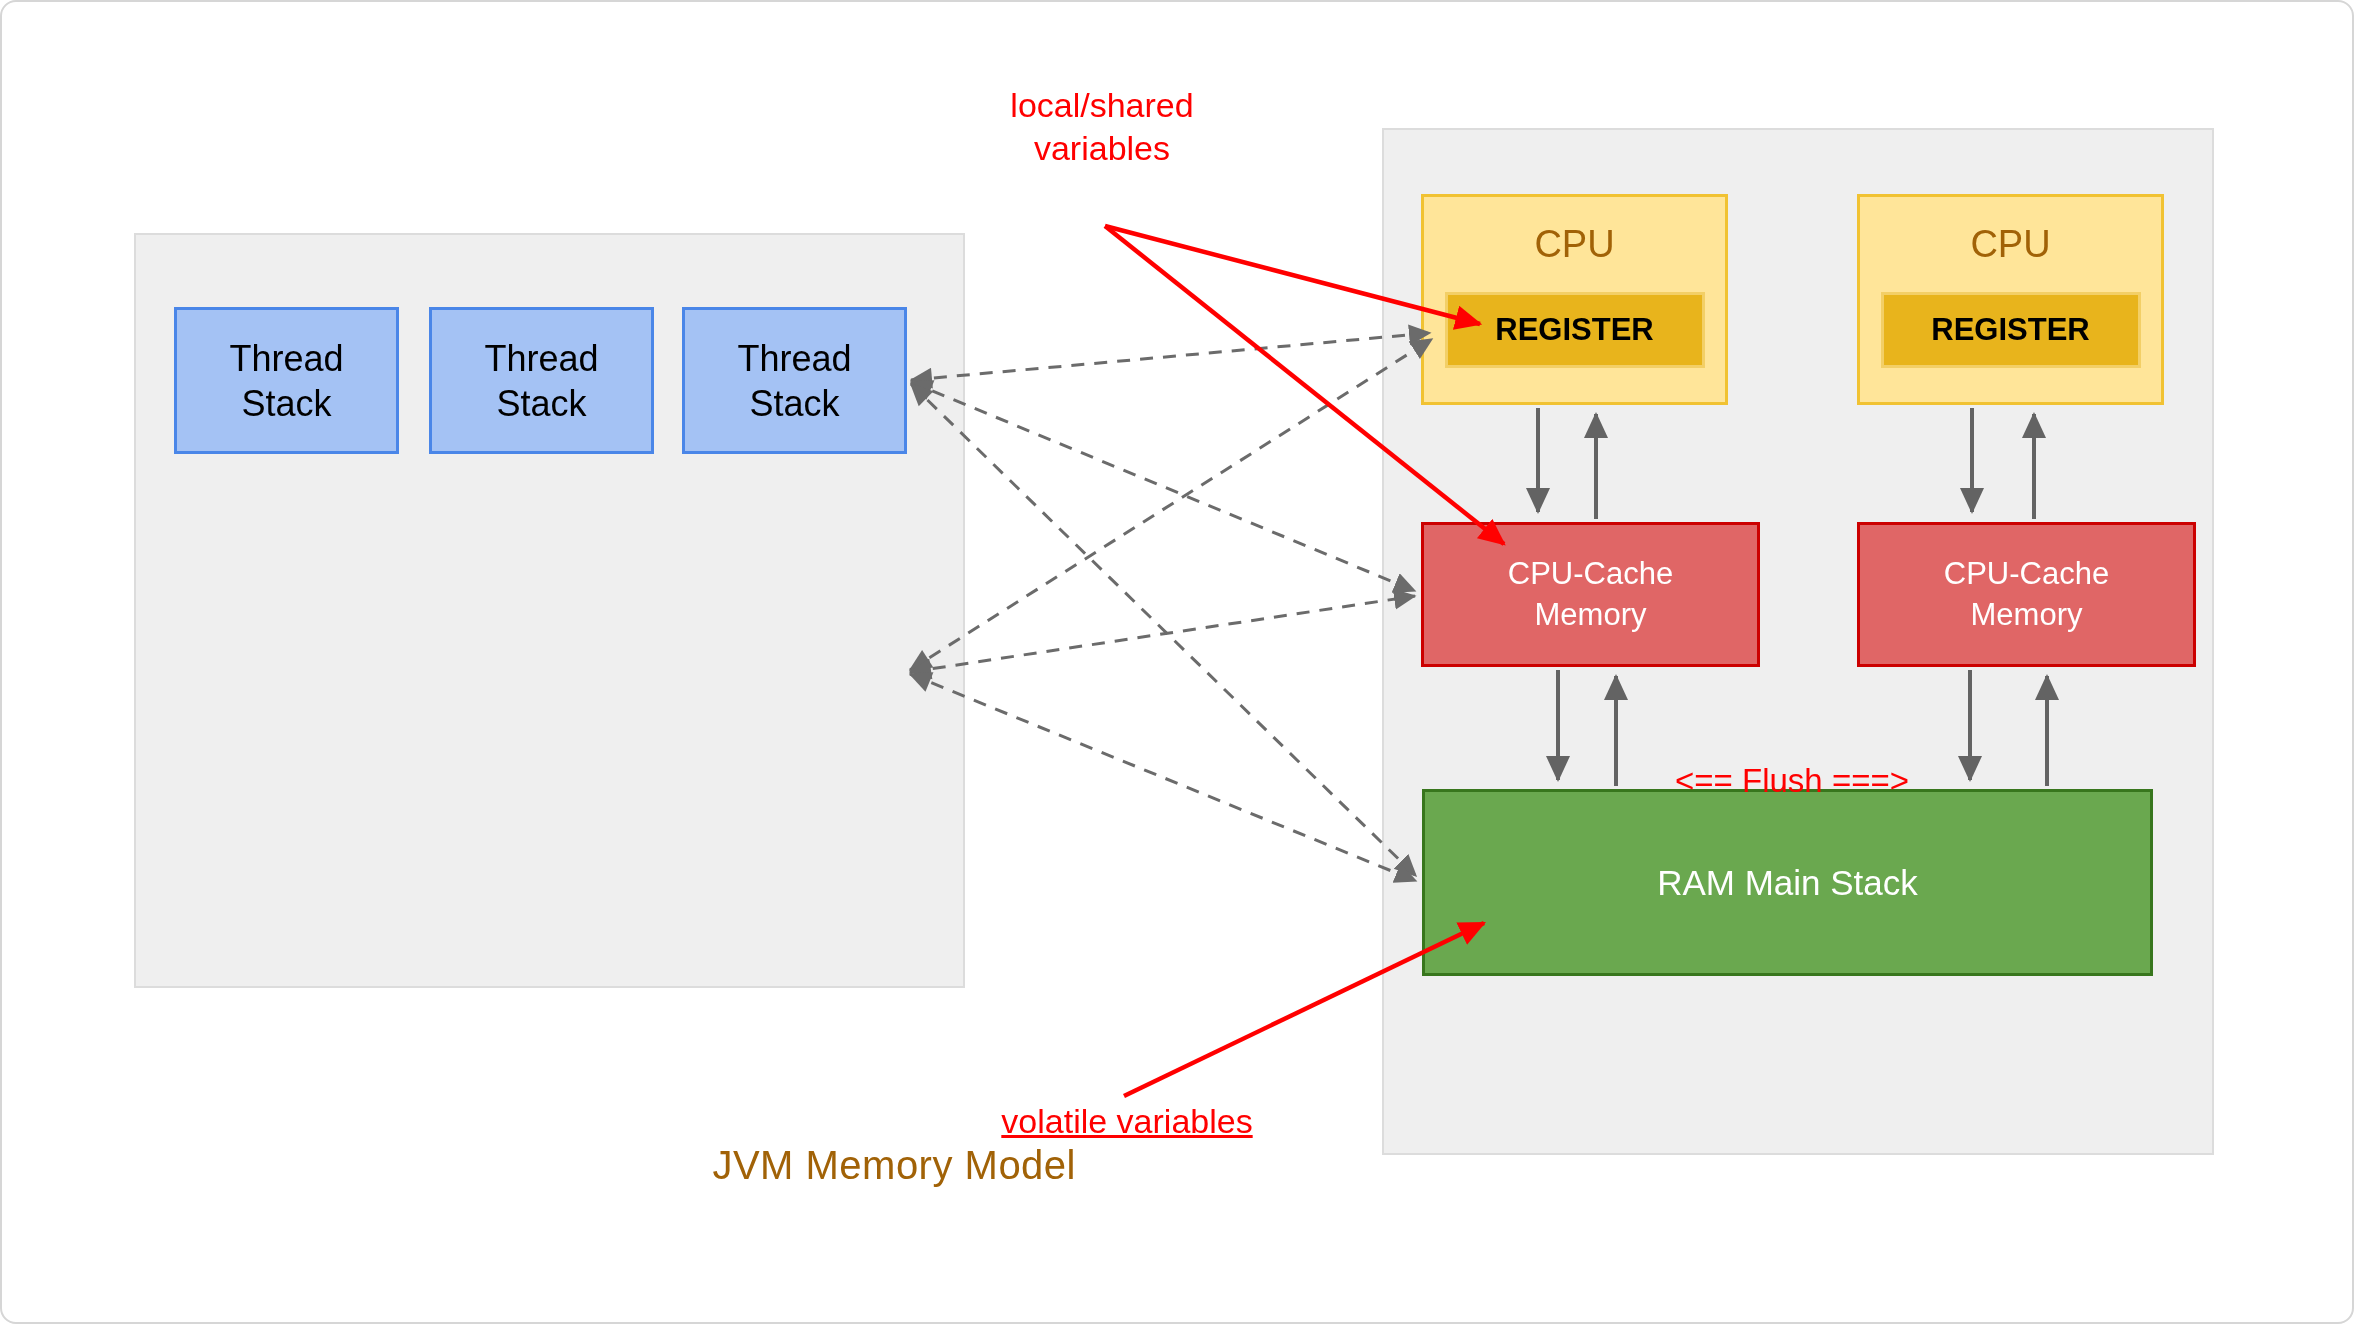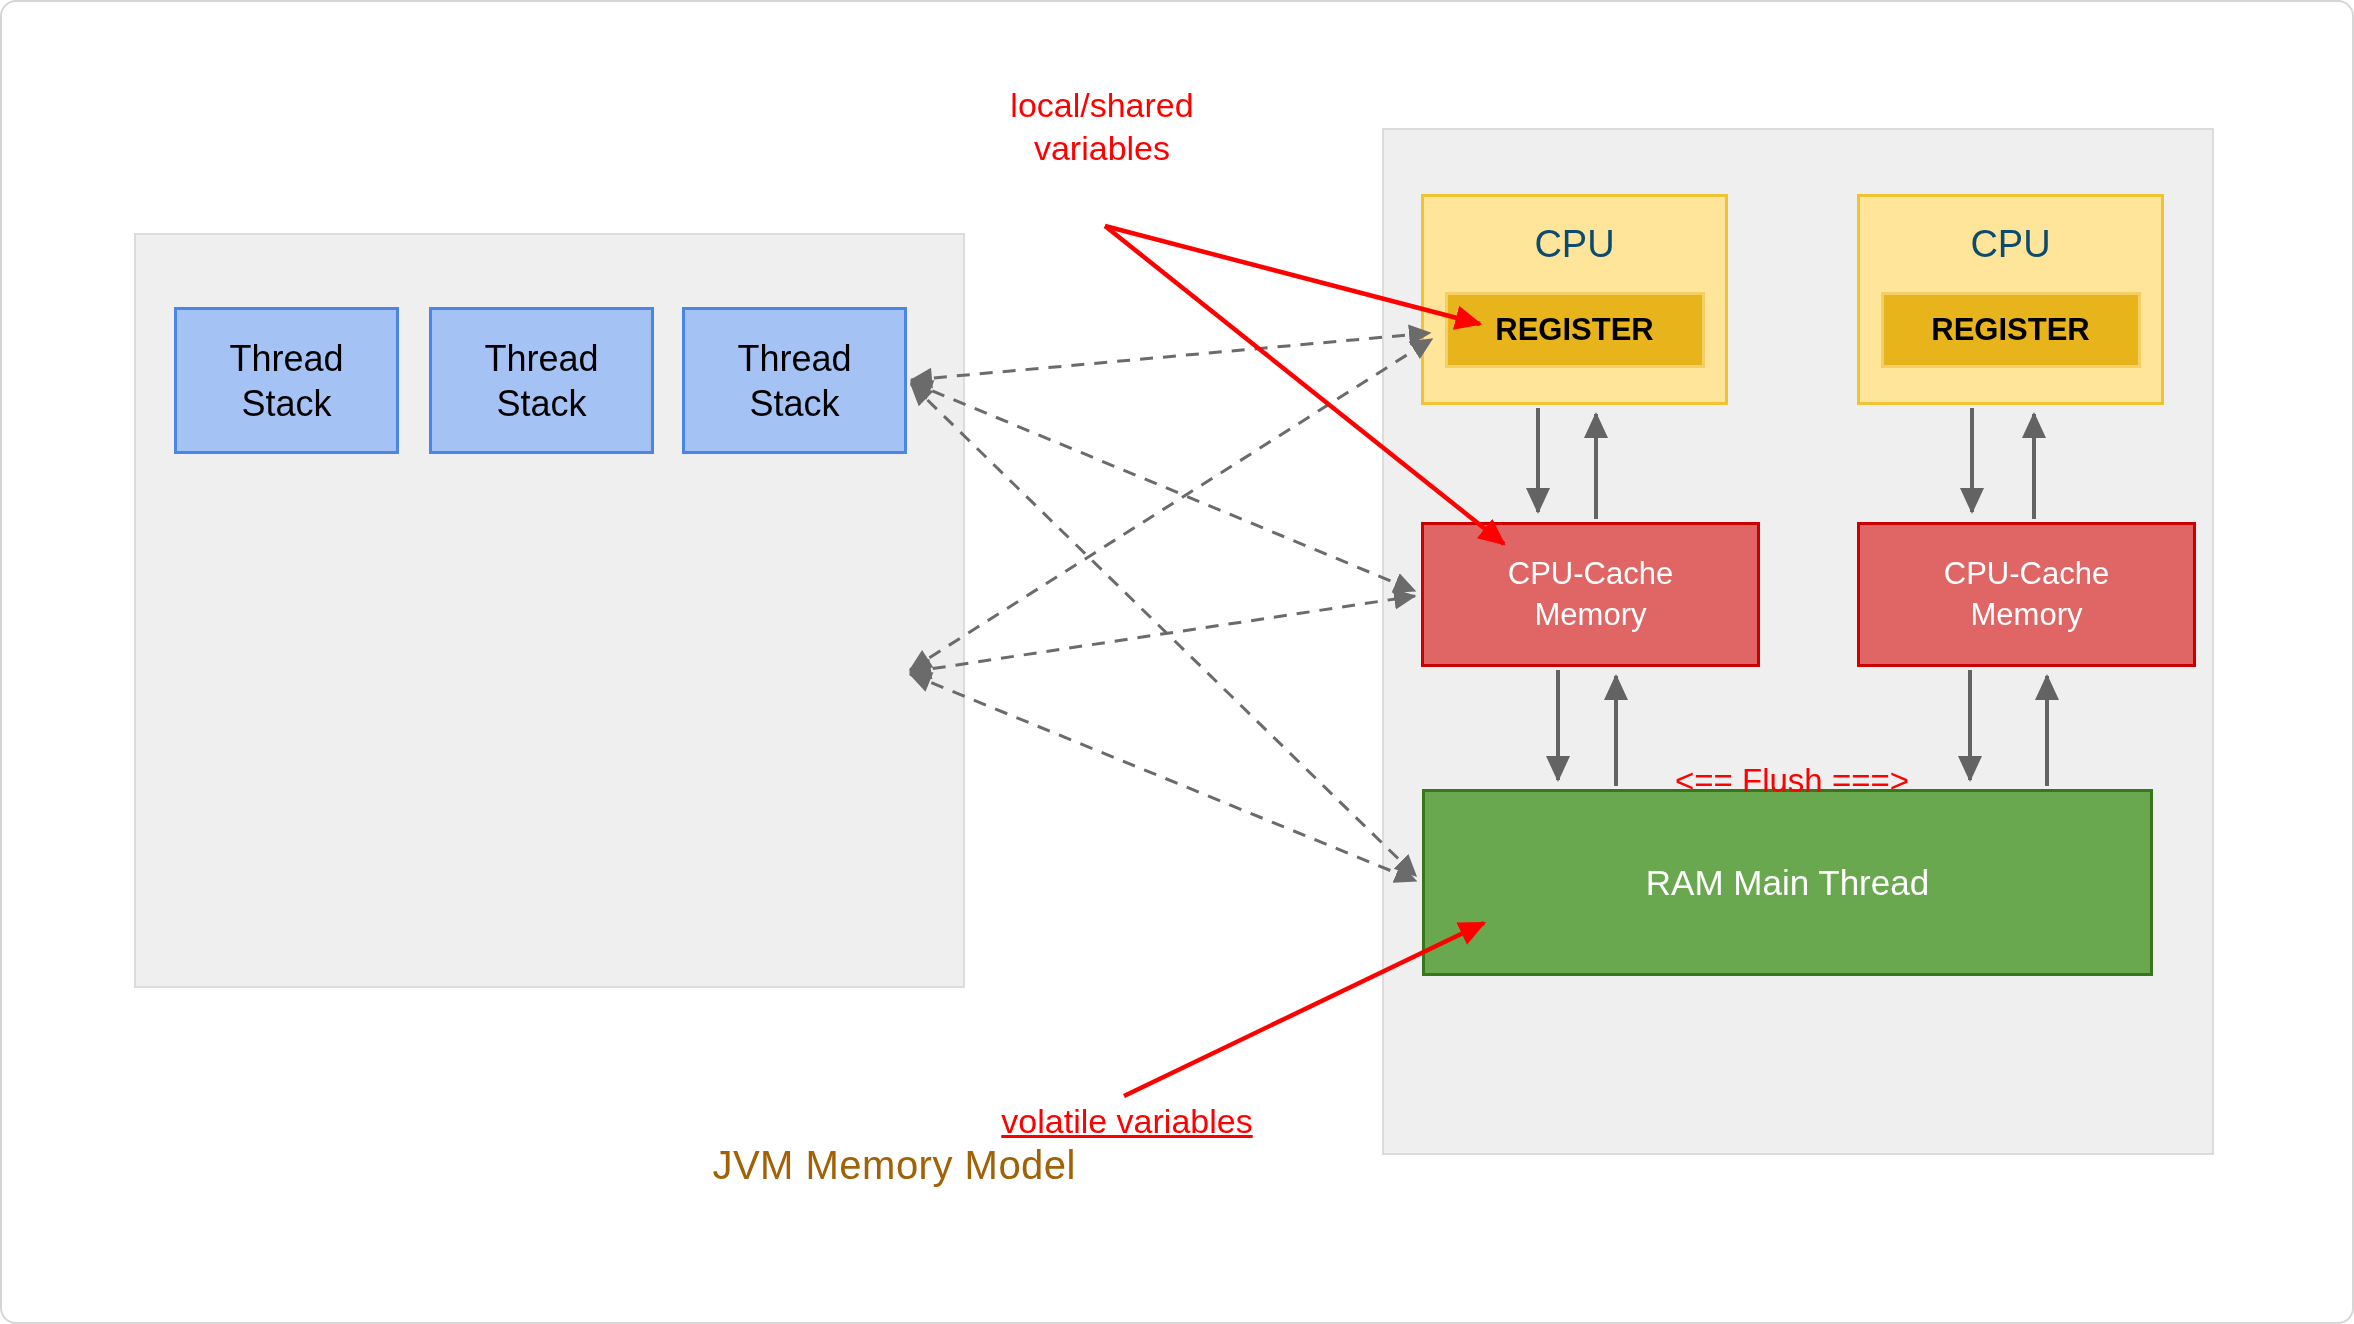--- a/index.html
+++ b/index.html
@@ -58,21 +58,21 @@
 
   .cpu-box {
     top: 192px; width: 307px; height: 211px;
     background: #ffe599;
     border: 3px solid #f1c232;
     display: block;
   }
   .cpu-a { left: 1419px; } .cpu-b { left: 1855px; }
   .cpu-label {
     display: block; text-align: center;
-    margin-top: 26px; font-size: 38px; color: #0c4a6e;
+    margin-top: 26px; font-size: 38px; color: #a16207;
   }
   .register {
     position: absolute;
     left: 50%; transform: translateX(-50%);
     top: 95px; width: 260px; height: 76px;
     background: #e8b41c;
     border: 3px solid #f3cf66;
     display: flex; align-items: center; justify-content: center;
     font-size: 31px; color: #000000; font-weight: bold;
   }
@@ -153,21 +153,21 @@
   </div>
 
   <div class="box cache cache-a">
     <span>CPU-Cache Memory</span>
   </div>
   <div class="box cache cache-b">
     <span>CPU-Cache Memory</span>
   </div>
 
   <div class="box ram">
-    <span>RAM Main Thread</span>
+    <span>RAM Main Stack</span>
   </div>
 
   <div class="red-note note-local">local/shared
 variables</div>
   <div class="red-note note-volatile">volatile variables</div>
   <div class="red-note note-flush">&lt;== Flush ===&gt;</div>
 
   <svg class="overlay" viewBox="0 0 2354 1324" xmlns="http://www.w3.org/2000/svg">
     <defs>
       <marker id="ag-e" markerWidth="8.5" markerHeight="7.5" refX="7" refY="3.5" orient="auto">

